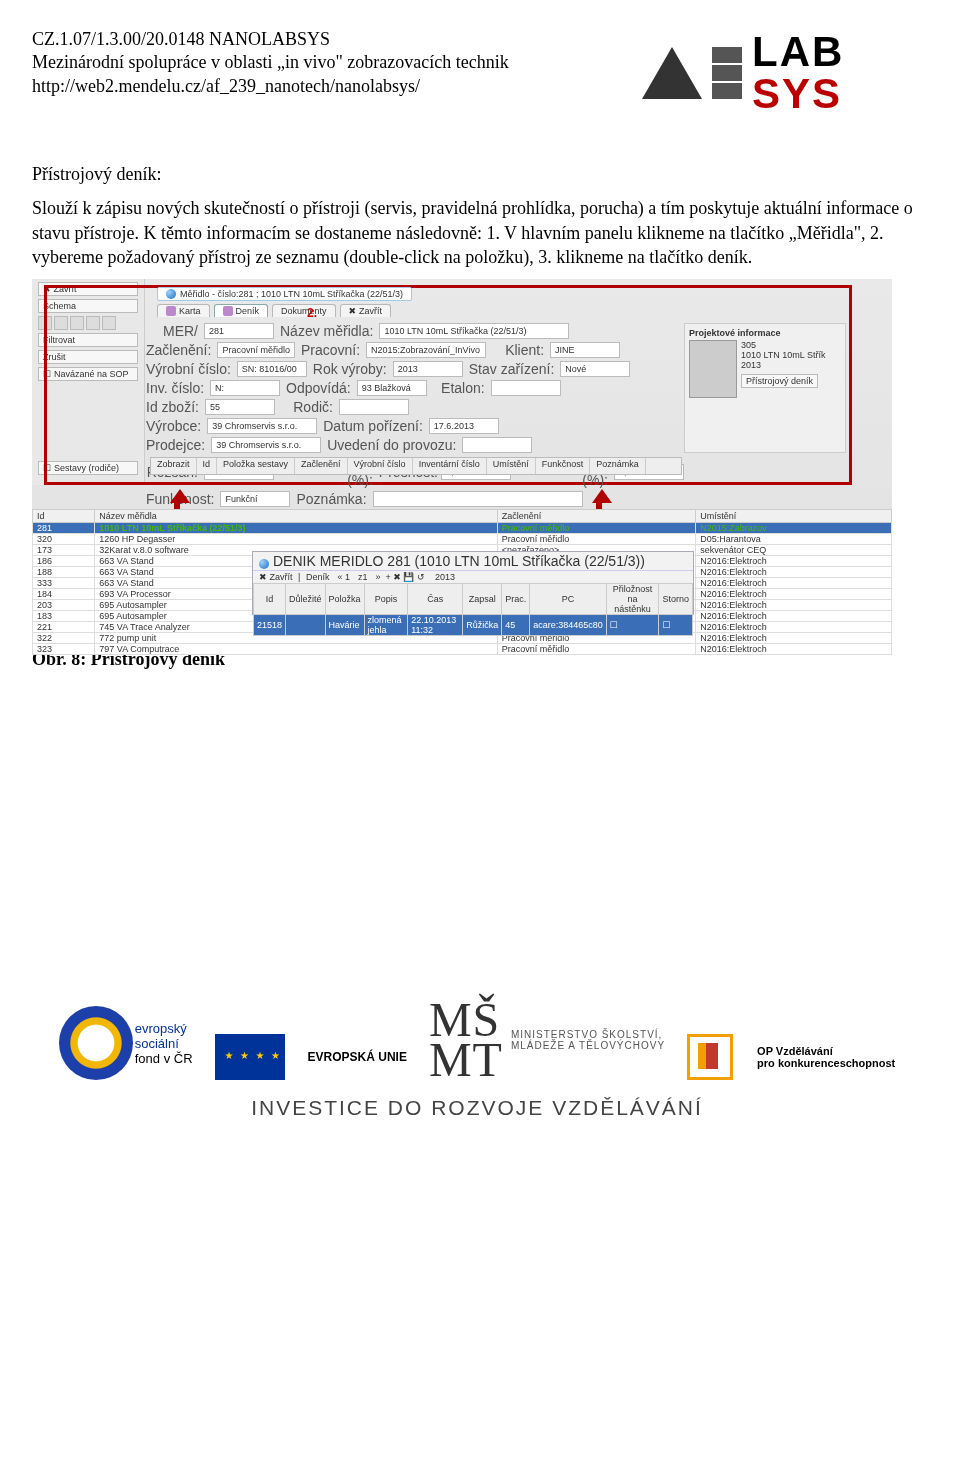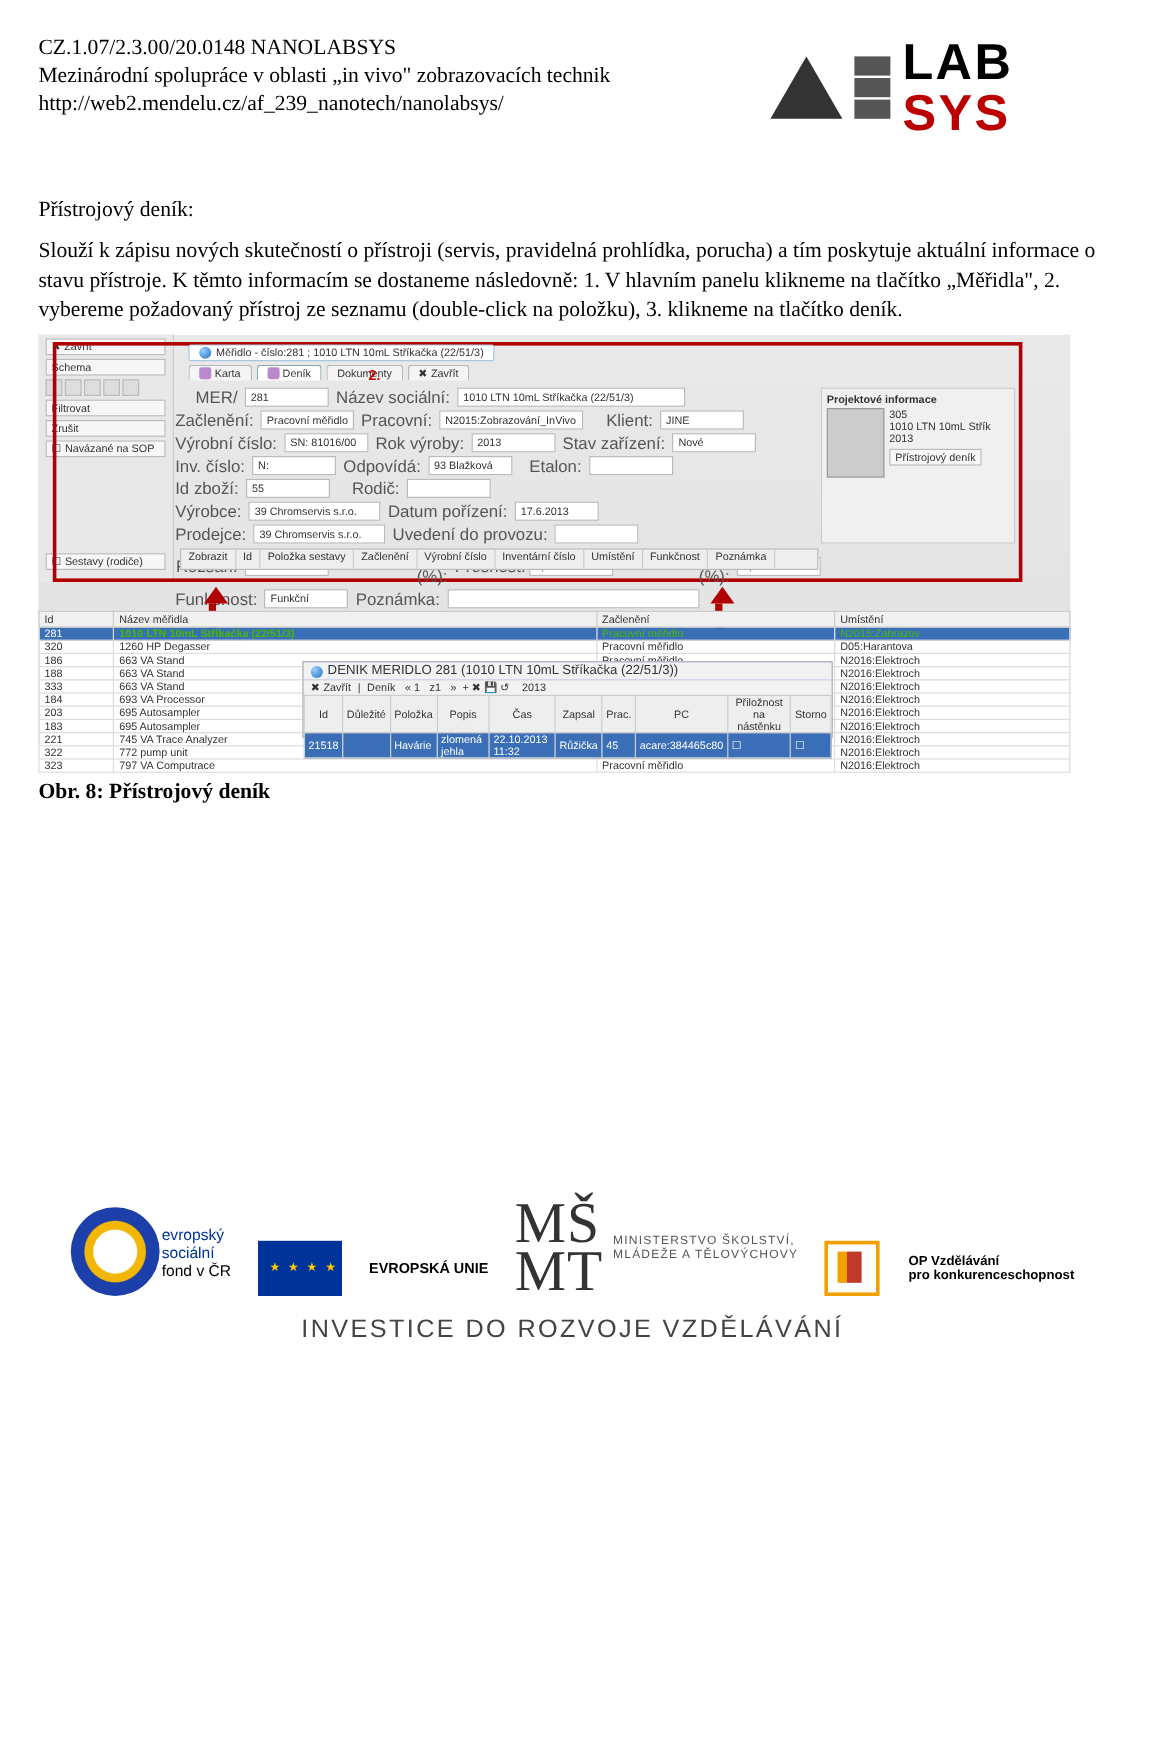--- a/index.html
+++ b/index.html
@@ -106,21 +106,21 @@
   .list-table th { background:#f0f0f0; border:1px solid #ccc; padding:1px 4px; font-weight:normal; text-align:left;}
   .list-table td { border:1px solid #ddd; padding:0 4px; background:#fff; height:10px;}
   .list-table tr.sel td { background:#3a6fb8; color:#4b0;}
   .list-table tr.sel td:first-child { color:#fff; }
   .list-table tr.sel td:nth-child(2) { color:#4b0; font-weight:bold;}
 
   .small-win {
     position:absolute; left:220px; bottom:4px; width:440px; height:62px;
     background:#f2f2f2; border:1px solid #aab;
   }
-  .small-win .title { padding:1px 6px; font-size:11px; display:flex; align-items:flex-end; gap:4px; border-bottom:1px solid #cce;}
+  .small-win .title { padding:1px 6px; font-size:14px; display:flex; align-items:flex-end; gap:4px; border-bottom:1px solid #cce;}
   .small-win .tb { padding:1px 6px; display:flex; gap:3px; align-items:center; font-size:9px;}
   .small-win .grid { width:100%; border-collapse:collapse; font-size:9px;}
   .small-win .grid th { background:#eee; border:1px solid #ccc; padding:0 3px; font-weight:normal;}
   .small-win .grid td { border:1px solid #ccc; padding:0 3px;}
   .small-win .grid .selrow td { background:#3a6fb8; color:#fff;}
 
   .top-left {
     position:absolute; left:0; top:0; width:112px; height:206px;
     border-right:1px solid #ccc;
     background:#e8e8e8;
@@ -151,21 +151,21 @@
     margin-top:16px; text-align:center; font-family:Arial,sans-serif; font-size:21px; letter-spacing:2px; color:#444;
   }
 </style>
 </head>
 <body>
 
 <div class="page">
 
   <div class="header">
     <div class="header-left">
-      <div>CZ.1.07/2.3.00/20.0148 NANOLABSYS</div>
+      <div>CZ.1.07/1.3.00/20.0148 NANOLABSYS</div>
       <div>Mezinárodní spolupráce v oblasti „in vivo" zobrazovacích technik</div>
       <div class="link">http://web2.mendelu.cz/af_239_nanotech/nanolabsys/</div>
     </div>
     <div class="logo">
       <div class="cube"></div>
       <div class="bars">
           <div></div>
           <div></div>
           <div></div>
         </div>
@@ -240,21 +240,21 @@
             </div>
         </div>
         <div class="marker2">2.</div>
       </div>
     </div>
 
     <div class="form-area">
       <div class="form-row">
         <label>MER/</label>
         <div class="val">281</div>
-        <label>Název sociální:</label>
+        <label>Název měřidla:</label>
         <div class="val" style="min-width:180px">1010 LTN 10mL Stříkačka (22/51/3)</div>
       </div>
       <div class="form-row">
         <label>Začlenění:</label>
         <div class="val">Pracovní měřidlo</div>
         <label>Pracovní:</label>
         <div class="val" style="min-width:110px">N2015:Zobrazování_InVivo</div>
         <label>Klient:</label>
         <div class="val">JINE</div>
       </div>
@@ -351,20 +351,26 @@
             <td>281</td>
             <td>1010 LTN 10mL Stříkačka (22/51/3)</td>
             <td>Pracovní měřidlo</td>
             <td>N2015:Zabrazov</td>
           </tr>
           <tr>
             <td>320</td>
             <td>1260 HP Degasser</td>
             <td>Pracovní měřidlo</td>
             <td>D05:Harantova</td>
+          </tr>
+          <tr>
+            <td>173</td>
+            <td>32Karat v.8.0 software</td>
+            <td>&lt;nezařazeno&gt;</td>
+            <td>sekvenátor CEQ</td>
           </tr>
           <tr>
             <td>186</td>
             <td>663 VA Stand</td>
             <td>Pracovní měřidlo</td>
             <td>N2016:Elektroch</td>
           </tr>
           <tr>
             <td>188</td>
             <td>663 VA Stand</td>

